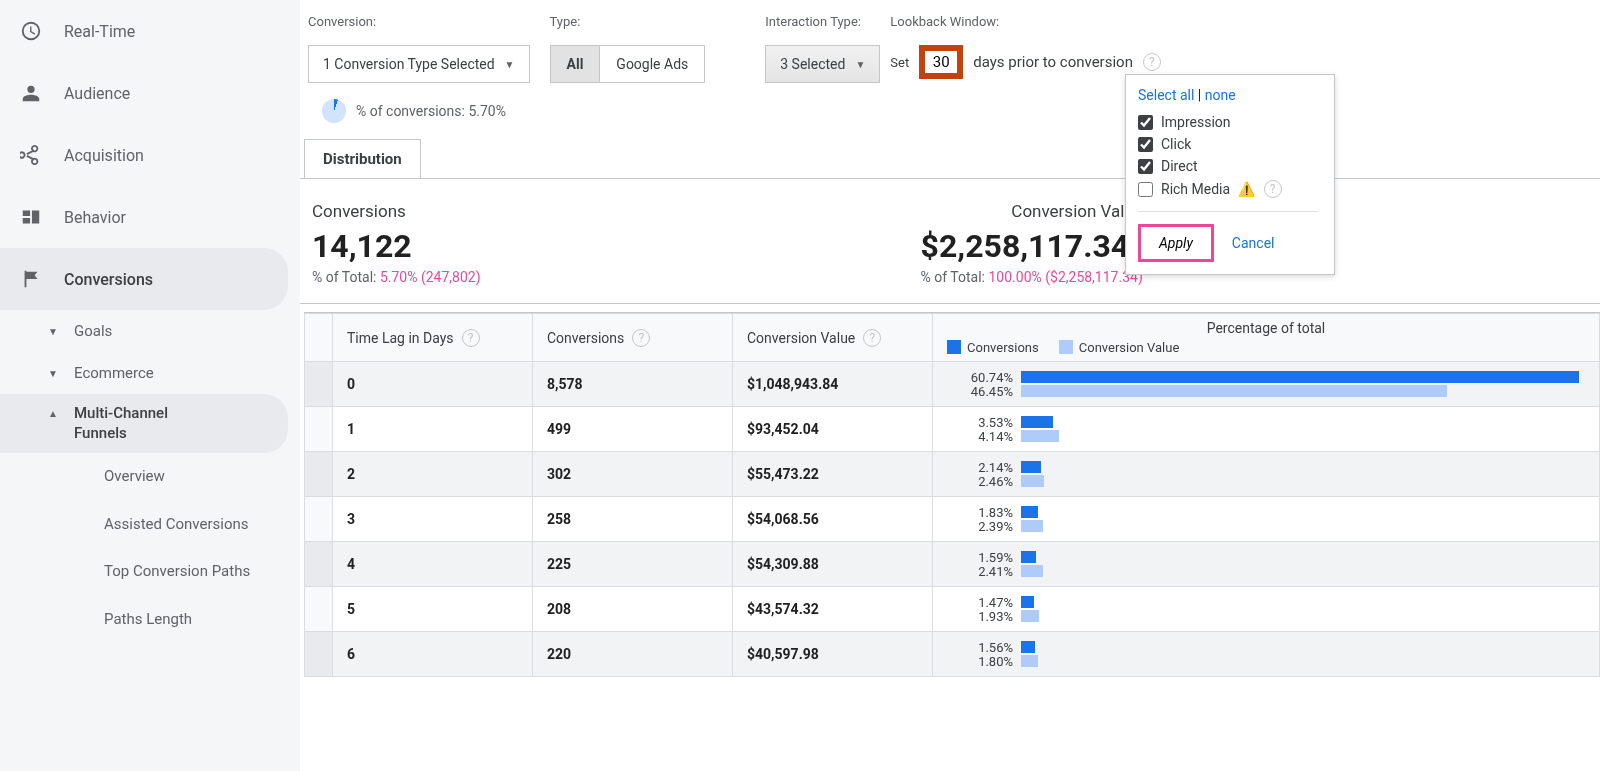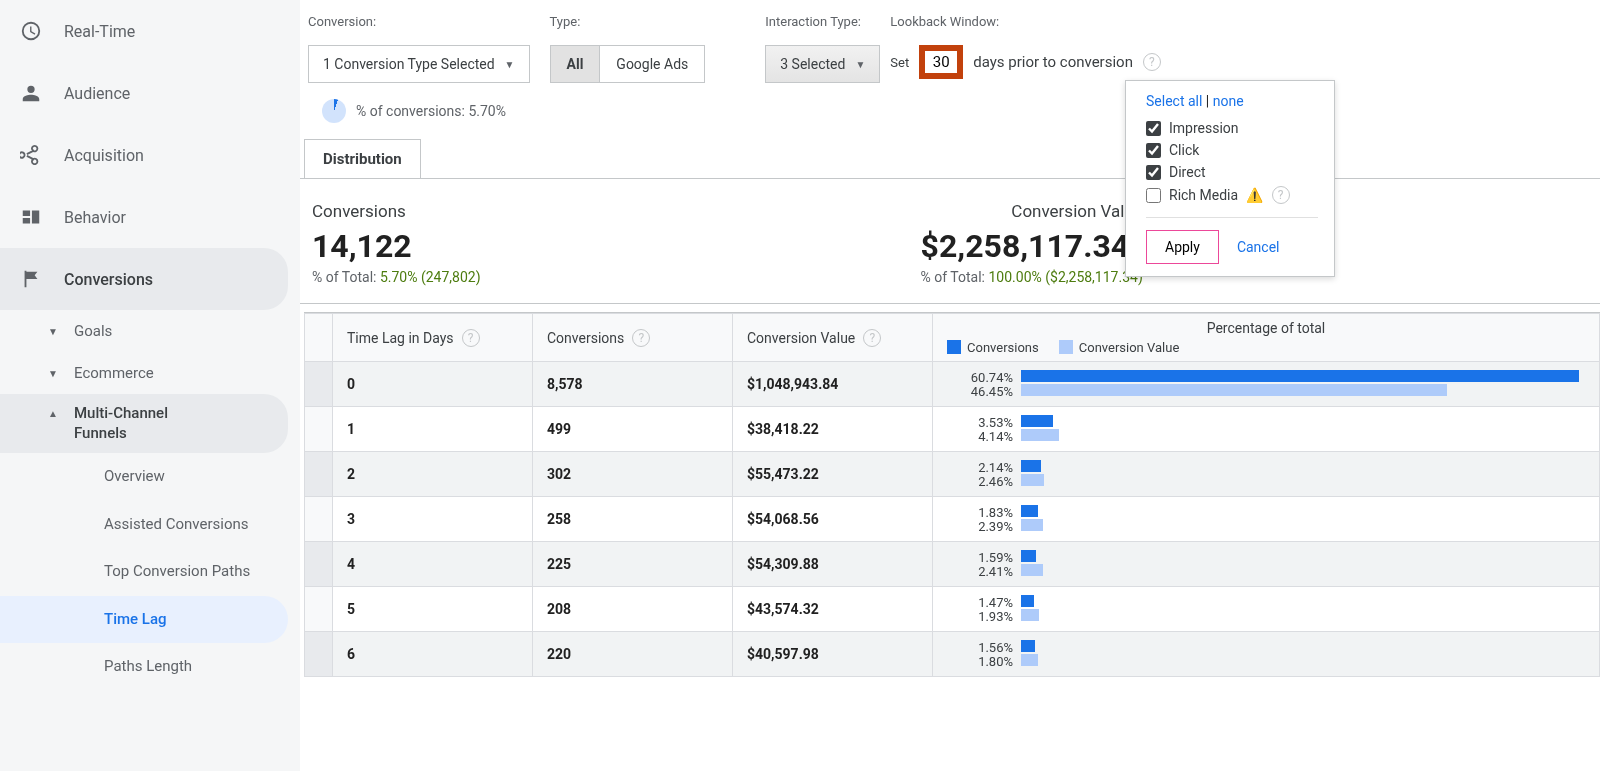--- a/index.html
+++ b/index.html
@@ -44,55 +44,55 @@
 
   .tabs { margin: 8px 0 0 4px; }
   .tab { display: inline-block; padding: 10px 18px; border: 1px solid #c4c7c9; border-bottom: none; font-weight: 700; color: #3c4043; font-size: 15px; background: #fff; }
   .divider { border-top: 1px solid #c4c7c9; margin-right: 0; }
 
   .summary { display: flex; padding: 22px 0 18px 12px; gap: 200px; }
   .summary .block { }
   .summary .title { font-size: 17px; color: #3c4043; margin-bottom: 6px; }
   .summary .big { font-size: 32px; color: #212121; font-weight: 700; }
   .summary .sub { font-size: 14px; color: #5f6368; margin-top: 4px; }
-  .summary .sub a { color: #4d7c0f; text-decoration: none; }
+  .summary .sub a { color: #ec4899; text-decoration: none; }
   .summary .block.right { position: relative; left: 240px; }
 
   
   .table-wrap { border-top: 1px solid #c4c7c9; margin: 8px 0 0 4px; }
   table { width: 100%; border-collapse: collapse; }
   th, td { border: 1px solid #dadce0; padding: 0; }
   th { background: #f8f9fa; font-weight: 400; color: #3c4043; font-size: 14px; }
   th .th-in { padding: 10px 14px; display: flex; align-items: center; gap: 8px; }
   th.pct .th-in { display: block; padding: 6px 14px; }
   .legend { display: flex; gap: 20px; font-size: 13px; color: #3c4043; margin-top: 4px; }
   .legend .sw { width: 14px; height: 14px; display: inline-block; margin-right: 6px; vertical-align: -2px; }
   .sw.dark { background: #1a73e8; }
   .sw.light { background: #aecbfa; }
   td { font-size: 14px; color: #212121; }
   td .cell { padding: 14px 14px; font-weight: 700; }
   td.idx { width: 28px; background: #f8f9fa; }
   tr.alt td { background: #f1f3f4; }
   tr.alt td.idx { background: #e8eaed; }
   .pct-cell { padding: 6px 10px; }
-  .bar-row { display: flex; gap: 8px; height: 14px; }
+  .bar-row { display: flex; align-items: center; gap: 8px; height: 14px; }
   .bar-row .pv { width: 70px; text-align: right; font-size: 13px; color: #3c4043; }
   .bar-row .bar { height: 12px; }
   .bar.dark { background: #1a73e8; }
   .bar.light { background: #aecbfa; }
 
   
-  .dd-panel { position: absolute; left: 825px; top: 80px; width: 210px; background: #fff; border: 1px solid #c4c7c9; box-shadow: 0 2px 6px rgba(0,0,0,.15); padding: 12px 16px 12px 20px; z-index: 10; }
+  .dd-panel { position: absolute; left: 825px; top: 74px; width: 210px; background: #fff; border: 1px solid #c4c7c9; box-shadow: 0 2px 6px rgba(0,0,0,.15); padding: 12px 16px 12px 12px; z-index: 10; }
   .dd-panel .links { font-size: 14px; margin-bottom: 8px; }
   .dd-panel .links a { color: #1a73e8; text-decoration: none; }
   .dd-panel .opt { display: flex; align-items: center; gap: 8px; padding: 3px 0; font-size: 14px; color: #3c4043; }
   .dd-panel .opt input { width: 15px; height: 15px; accent-color: #3c4043; }
   .dd-panel hr { margin: 10px 0 12px 0; border: none; border-top: 1px solid #e0e0e0; }
   .dd-panel .actions { display: flex; align-items: center; gap: 18px; }
-  .dd-panel .apply { border: 1px solid #ec4899; background: #fff; padding: 8px 18px; font-size: 14px; cursor: pointer; }
+  .dd-panel .apply { border: 3px solid #ec4899; background: #fff; padding: 8px 18px; font-size: 14px; cursor: pointer; font-style: italic; }
   .dd-panel .cancel { color: #1a73e8; font-size: 14px; cursor: pointer; }
   .warn { font-size: 14px; }
 </style>
 </head>
 <body>
 
 <div class="app">
 
   <div class="sidebar">
     <div class="nav-item">
@@ -138,21 +138,20 @@
     <div class="mcf-wrap">
       <div class="mcf-head">
         <span class="caret">▲</span>
         <span class="lbl" style="max-width:140px">Multi-Channel Funnels</span>
       </div>
     </div>
     <div class="mcf-children">
       <div class="leaf">Overview</div>
       <div class="leaf" style="max-width:150px">Assisted Conversions</div>
       <div class="leaf" style="max-width:150px">Top Conversion Paths</div>
-      <div class="leaf current">Time Lag</div>
       <div class="leaf">Paths Length</div>
     </div>
   </div>
 
   <div class="main">
     <div class="controls">
       <div class="ctrl-group">
         <span class="ctrl-label">Conversion:</span>
         <div class="dd">
           <span>1 Conversion Type Selected</span>
@@ -276,21 +275,21 @@
             </tr>
             <tr>
               <td class="idx"></td>
               <td>
                 <div class="cell">1</div>
               </td>
               <td>
                 <div class="cell">499</div>
               </td>
               <td>
-                <div class="cell">$38,418.22</div>
+                <div class="cell">$93,452.04</div>
               </td>
               <td>
                 <div class="pct-cell">
                   <div class="bar-row">
                     <span class="pv">3.53%</span>
                     <span class="bar dark" style="width:32.40655737704918px"></span>
                   </div>
                   <div class="bar-row">
                     <span class="pv">4.14%</span>
                     <span class="bar light" style="width:38.00655737704918px"></span>

